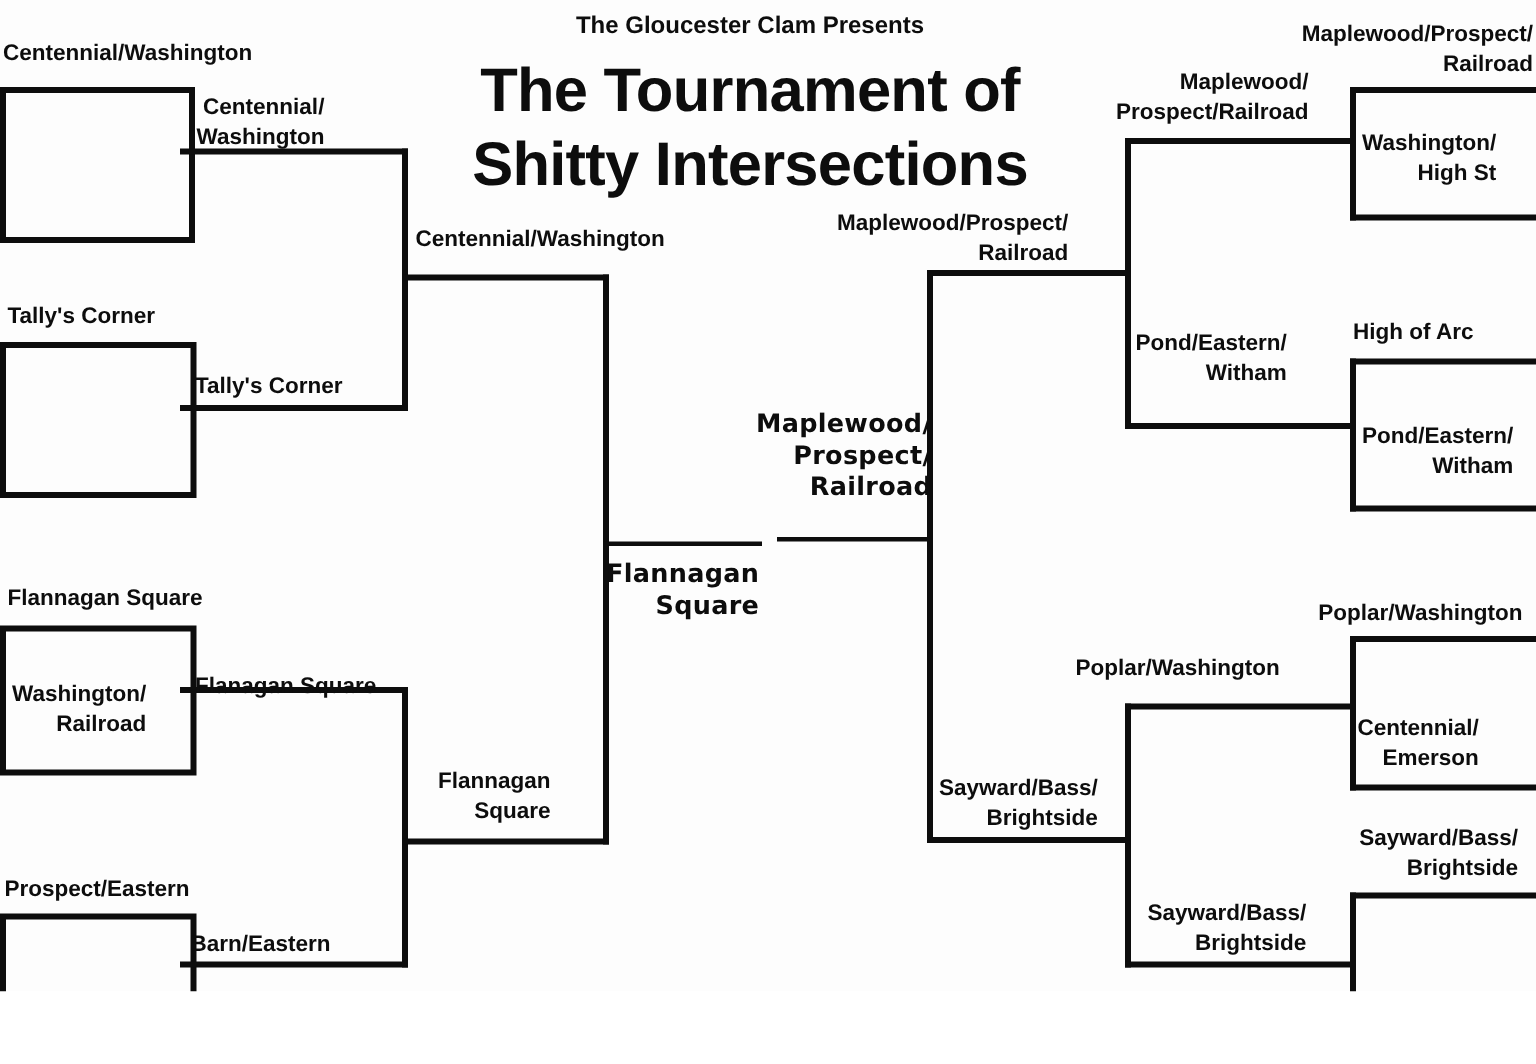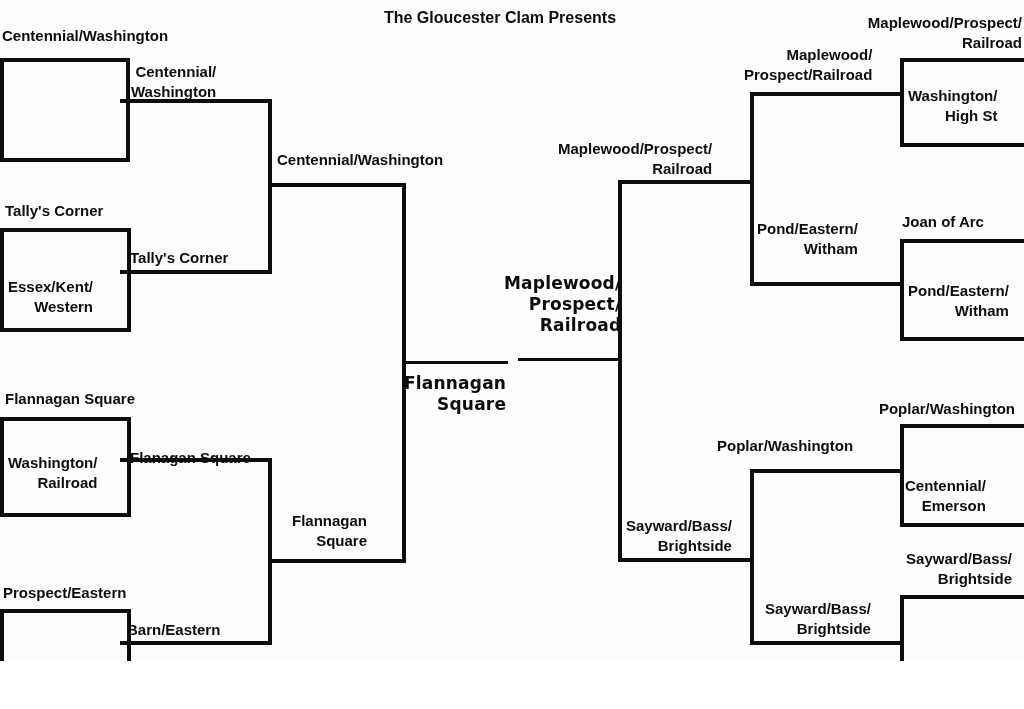--- a/index.html
+++ b/index.html
@@ -28,20 +28,22 @@
     position:absolute;left:240px;top:36px;width:520px;text-align:center;
     font-weight:700;font-size:41px;line-height:49px;letter-spacing:-0.5px;
   }
 </style>
 </head>
 <body>
 
 <div id="stage">
 
   <div class="presenter">The Gloucester Clam Presents</div>
+  <div class="title"><span>The Tournament of</span><br>
+    <span>Shitty Intersections</span></div>
 
   <div class="box" style="left:0px;top:58px;width:122px;height:96px;"></div>
   <div class="box" style="left:0px;top:228px;width:123px;height:96px;"></div>
   <div class="box" style="left:0px;top:417px;width:123px;height:92px;"></div>
   <div class="box" style="left:0px;top:609px;width:123px;height:82px;"></div>
 
   <div class="box open-right" style="left:900px;top:58px;width:124px;height:81px;"></div>
   <div class="box open-right" style="left:900px;top:239px;width:124px;height:94px;"></div>
   <div class="box open-right" style="left:900px;top:424px;width:124px;height:95px;"></div>
   <div class="box open-right" style="left:900px;top:595px;width:124px;height:96px;"></div>
@@ -68,22 +70,20 @@
   <div class="ln" style="left:750px;top:469px;width:4px;height:176px;"></div>
   <div class="ln" style="left:750px;top:92px;width:150px;height:4px;"></div>
   <div class="ln" style="left:750px;top:282px;width:150px;height:4px;"></div>
   <div class="ln" style="left:750px;top:469px;width:150px;height:4px;"></div>
   <div class="ln" style="left:750px;top:641px;width:150px;height:4px;"></div>
 
   <div class="lbl" style="left:2px;top:26px;">Centennial/Washington</div>
   <div class="lbl" style="left:131px;top:62px;">Centennial/
 Washington</div>
   <div class="lbl" style="left:5px;top:201px;">Tally's Corner</div>
-  <div class="lbl" style="left:8px;top:277px;">Essex/Kent/
-Western</div>
   <div class="lbl" style="left:130px;top:248px;">Tally's Corner</div>
   <div class="lbl" style="left:277px;top:150px;">Centennial/Washington</div>
 
   <div class="lbl" style="left:5px;top:389px;">Flannagan Square</div>
   <div class="lbl" style="left:8px;top:453px;">Washington/
 Railroad</div>
   <div class="lbl" style="left:130px;top:448px;">Flanagan Square</div>
   <div class="lbl" style="left:3px;top:583px;">Prospect/Eastern</div>
   <div class="lbl" style="left:8px;top:660px;">Main/
 Eastern</div>
@@ -96,21 +96,21 @@
   <div class="lbl finalist" style="left:504px;top:273px;">Maplewood/
 Prospect/
 Railroad</div>
 
   <div class="lbl right" style="right:2px;top:13px;width:200px;">Maplewood/Prospect/
 Railroad</div>
   <div class="lbl" style="left:908px;top:86px;">Washington/
 High St</div>
   <div class="lbl" style="left:744px;top:45px;">Maplewood/
 Prospect/Railroad</div>
-  <div class="lbl" style="left:902px;top:212px;">Joan of Arc</div>
+  <div class="lbl" style="left:902px;top:212px;">High of Arc</div>
   <div class="lbl" style="left:908px;top:281px;">Pond/Eastern/
 Witham</div>
   <div class="lbl" style="left:757px;top:219px;">Pond/Eastern/
 Witham</div>
   <div class="lbl" style="left:558px;top:139px;">Maplewood/Prospect/
 Railroad</div>
 
   <div class="lbl right" style="right:9px;top:399px;width:200px;">Poplar/Washington</div>
   <div class="lbl" style="left:905px;top:476px;">Centennial/
 Emerson</div>

